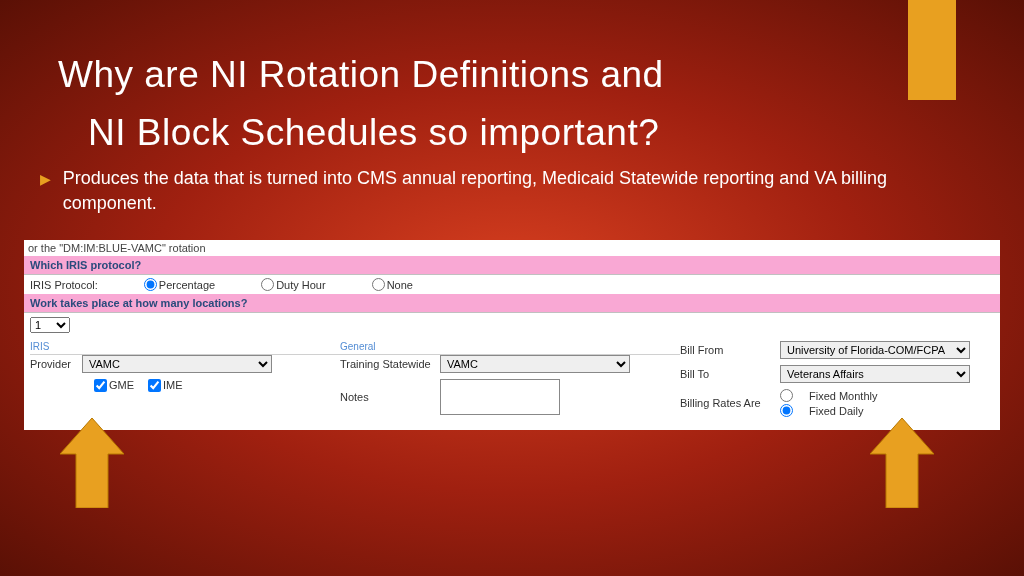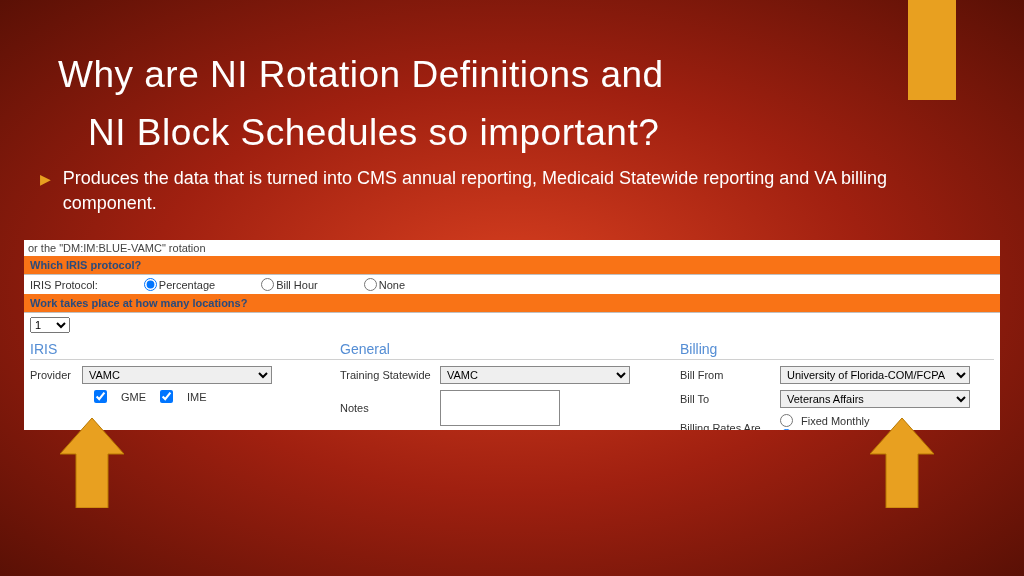--- a/index.html
+++ b/index.html
@@ -50,21 +50,21 @@
     width: 976px;
     height: 190px;
     background: #ffffff;
     font-family: "Segoe UI", Tahoma, sans-serif;
     font-size: 11px;
     color: #333;
     overflow: hidden;
   }
   .cut-row { padding: 2px 4px; color: #444; }
   .section-header {
-    background: #f97316;
+    background: #f9a8d4;
     color: #2a4b7c;
     font-weight: bold;
     padding: 3px 6px;
     border-bottom: 1px solid #c0c0c0;
   }
   .protocol-row {
     padding: 3px 6px;
     display: flex;
     align-items: center;
     gap: 6px;
@@ -79,45 +79,45 @@
   .cols {
     display: flex;
     padding: 4px 6px 0 6px;
     gap: 0;
   }
   .col-iris { width: 310px; }
   .col-general { width: 340px; }
   .col-billing { flex: 1; }
   .col-head {
     color: #548dd4;
-    font-size: 14px;
+    font-size: 10px;
     border-bottom: 1px solid #d0d0d0;
     padding-bottom: 2px;
-    margin-bottom: 6px;
+    margin-bottom: 0;
   }
   .field-row {
     display: flex;
     align-items: center;
     margin-bottom: 6px;
     gap: 4px;
   }
   .field-label { width: 96px; color: #333; }
   .field-row select, .field-row input[type=text], .field-row textarea {
     font-size: 11px;
     font-family: inherit;
     border: 1px solid #888;
     padding: 1px 2px;
   }
   .field-row select { width: 190px; }
   .field-row input[type=text] { width: 50px; }
   .field-row textarea { width: 120px; height: 36px; resize: none; }
   .checks { padding-left: 64px; display: flex; gap: 14px; }
-  .checks label { display: flex; align-items: center; gap: 14px; }
+  .checks label { display: flex; gap: 2px; }
   .radios { display: flex; flex-direction: column; gap: 2px; }
-  .radios label { display: flex; align-items: center; gap: 8px; }
+  .radios label { display: flex; align-items: center; gap: 16px; }
   .arrow {
     position: absolute;
     width: 64px;
     height: 90px;
   }
   .arrow-left { left: 60px; top: 418px; }
   .arrow-right { left: 870px; top: 418px; }
   .arrow svg { display: block; }
 </style>
 </head>
@@ -139,21 +139,21 @@
   <div class="cut-row">or the "DM:IM:BLUE-VAMC" rotation</div>
   <div class="section-header">Which IRIS protocol?</div>
   <div class="protocol-row">
     <span>IRIS Protocol:</span>
     <label>
         <input type="radio" checked="" style=""> 
         <span>Percentage</span>
       </label>
     <label>
         <input type="radio" style=""> 
-        <span>Bill Hour</span>
+        <span>Duty Hour</span>
       </label>
     <label>
         <input type="radio" style=""> 
         <span>None</span>
       </label>
   </div>
   <div class="section-header">Work takes place at how many locations?</div>
   <select class="locations-select">
     <option>1</option>
   </select>
@@ -181,21 +181,20 @@
         <span class="field-label">Training Statewide</span>
         <select><option>VAMC</option></select>
       </div>
       <div class="field-row">
         <span class="field-label">Notes</span>
         <textarea style=""></textarea>
       </div>
 
     </div>
     <div class="col-billing">
-      <div class="col-head">Billing</div>
       <div class="field-row">
         <span class="field-label">Bill From</span>
         <select><option>University of Florida-COM/FCPA</option></select>
       </div>
       <div class="field-row">
         <span class="field-label">Bill To</span>
         <select><option>Veterans Affairs</option></select>
       </div>
       <div class="field-row">
         <span class="field-label">Billing Rates Are</span>

